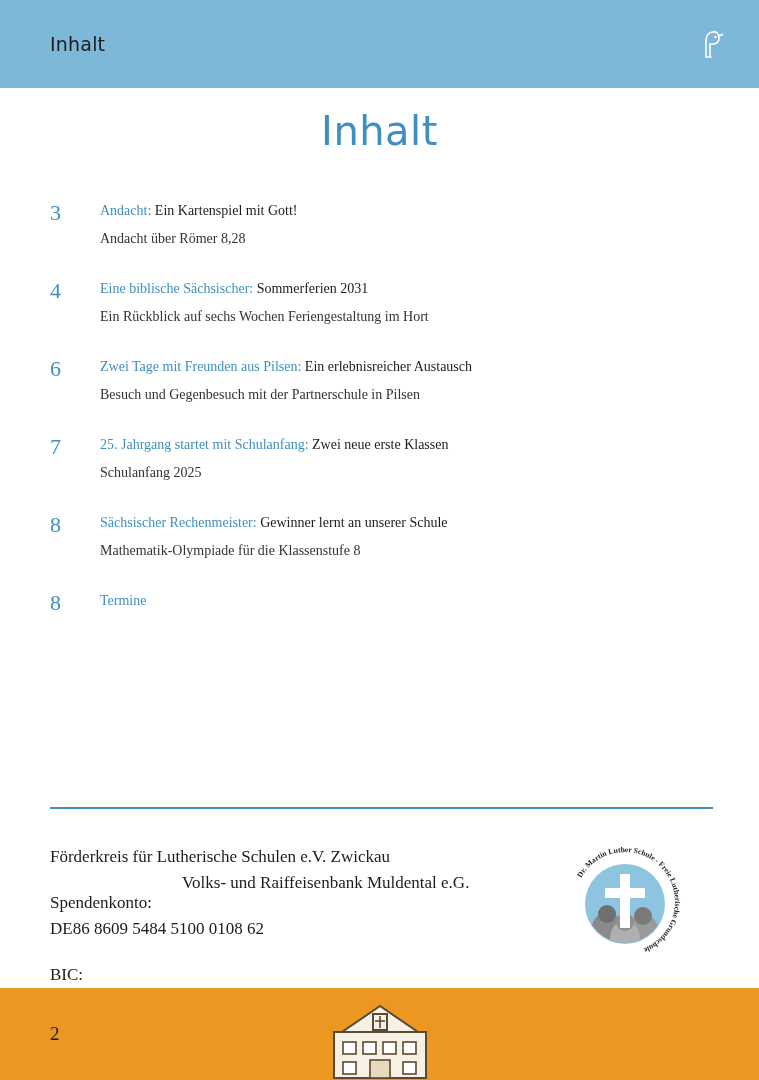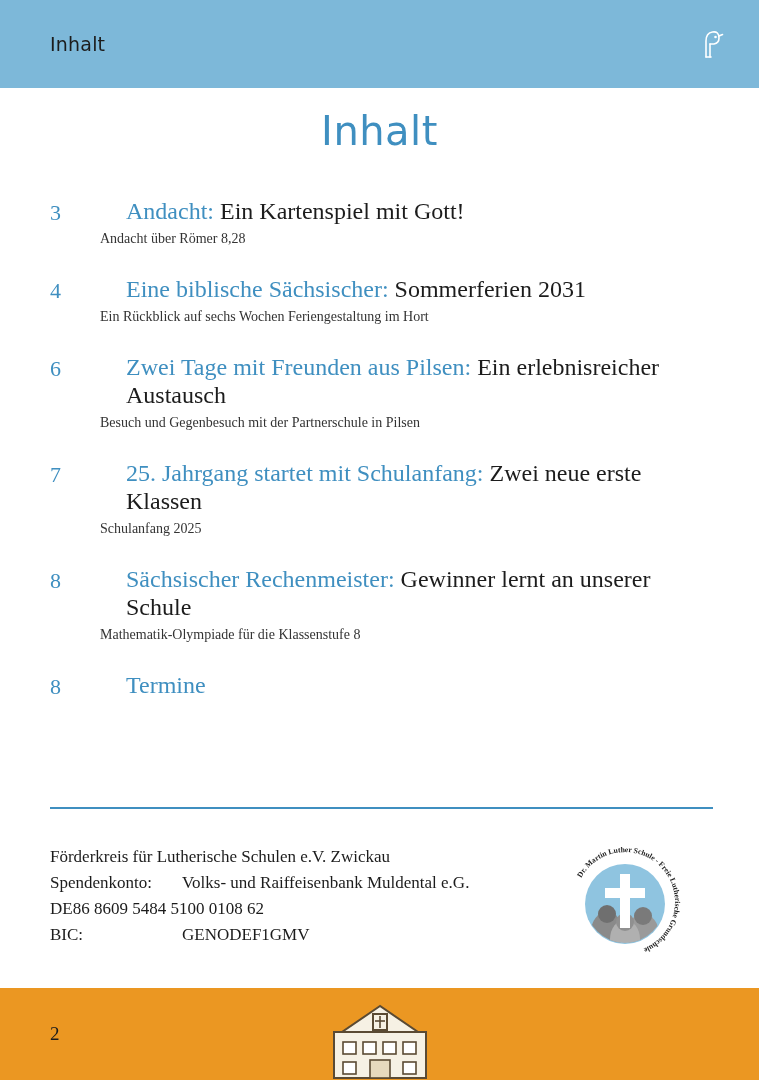--- a/index.html
+++ b/index.html
@@ -74,24 +74,23 @@
     flex: 0 0 50px;
     font-size: 22px;
     color: #3f8fc0;
     line-height: 28px;
     padding-top: 2px;
   }
   .toc-text {
     flex: 1 1 auto;
   }
   .toc-line1 {
-    font-size: 24px;
+    font-size: 14px;
     color: #1c1c1c;
     line-height: 28px;
-    margin-left: 26px;
   }
   .toc-lead {
     color: #3f8fc0;
   }
   .toc-sub {
     font-size: 14px;
     color: #333333;
     line-height: 24px;
     margin-top: 2px;
   }
@@ -115,20 +114,21 @@
     line-height: 26px;
   }
   .imprint-org {
   }
   .bank-row {
     display: flex;
   }
   .bank-label {
     width: 132px;
     flex: 0 0 132px;
+    margin-top: 20px;
   }
   .bank-value {
     flex: 1 1 auto;
   }
 
   
   .logo {
     position: absolute;
     top: 840px;
     left: 563px;
@@ -238,21 +238,20 @@
   <div class="imprint-org">Förderkreis für Lutherische Schulen e.V. Zwickau</div>
   <div class="bank-row">
     <div class="bank-label">Spendenkonto:</div>
     <div class="bank-value">Volks- und Raiffeisenbank Muldental e.G.</div>
   </div>
   <div class="bank-row">
     <div class="bank-value">DE86 8609 5484 5100 0108 62</div>
   </div>
   <div class="bank-row">
     <div class="bank-label">BIC:</div>
-    <div class="bank-value">GENODEF1GMV</div>
   </div>
 </div>
 
 <div class="logo">
   <svg width="124" height="124" viewBox="0 0 124 124">
     <defs>
       <path id="ringpath" d="M62,62 m-50,0 a50,50 0 1,1 100,0 a50,50 0 1,1 -100,0"></path>
       <clipPath id="circclip">
           <circle cx="62" cy="64" r="39"></circle>
         </clipPath>

